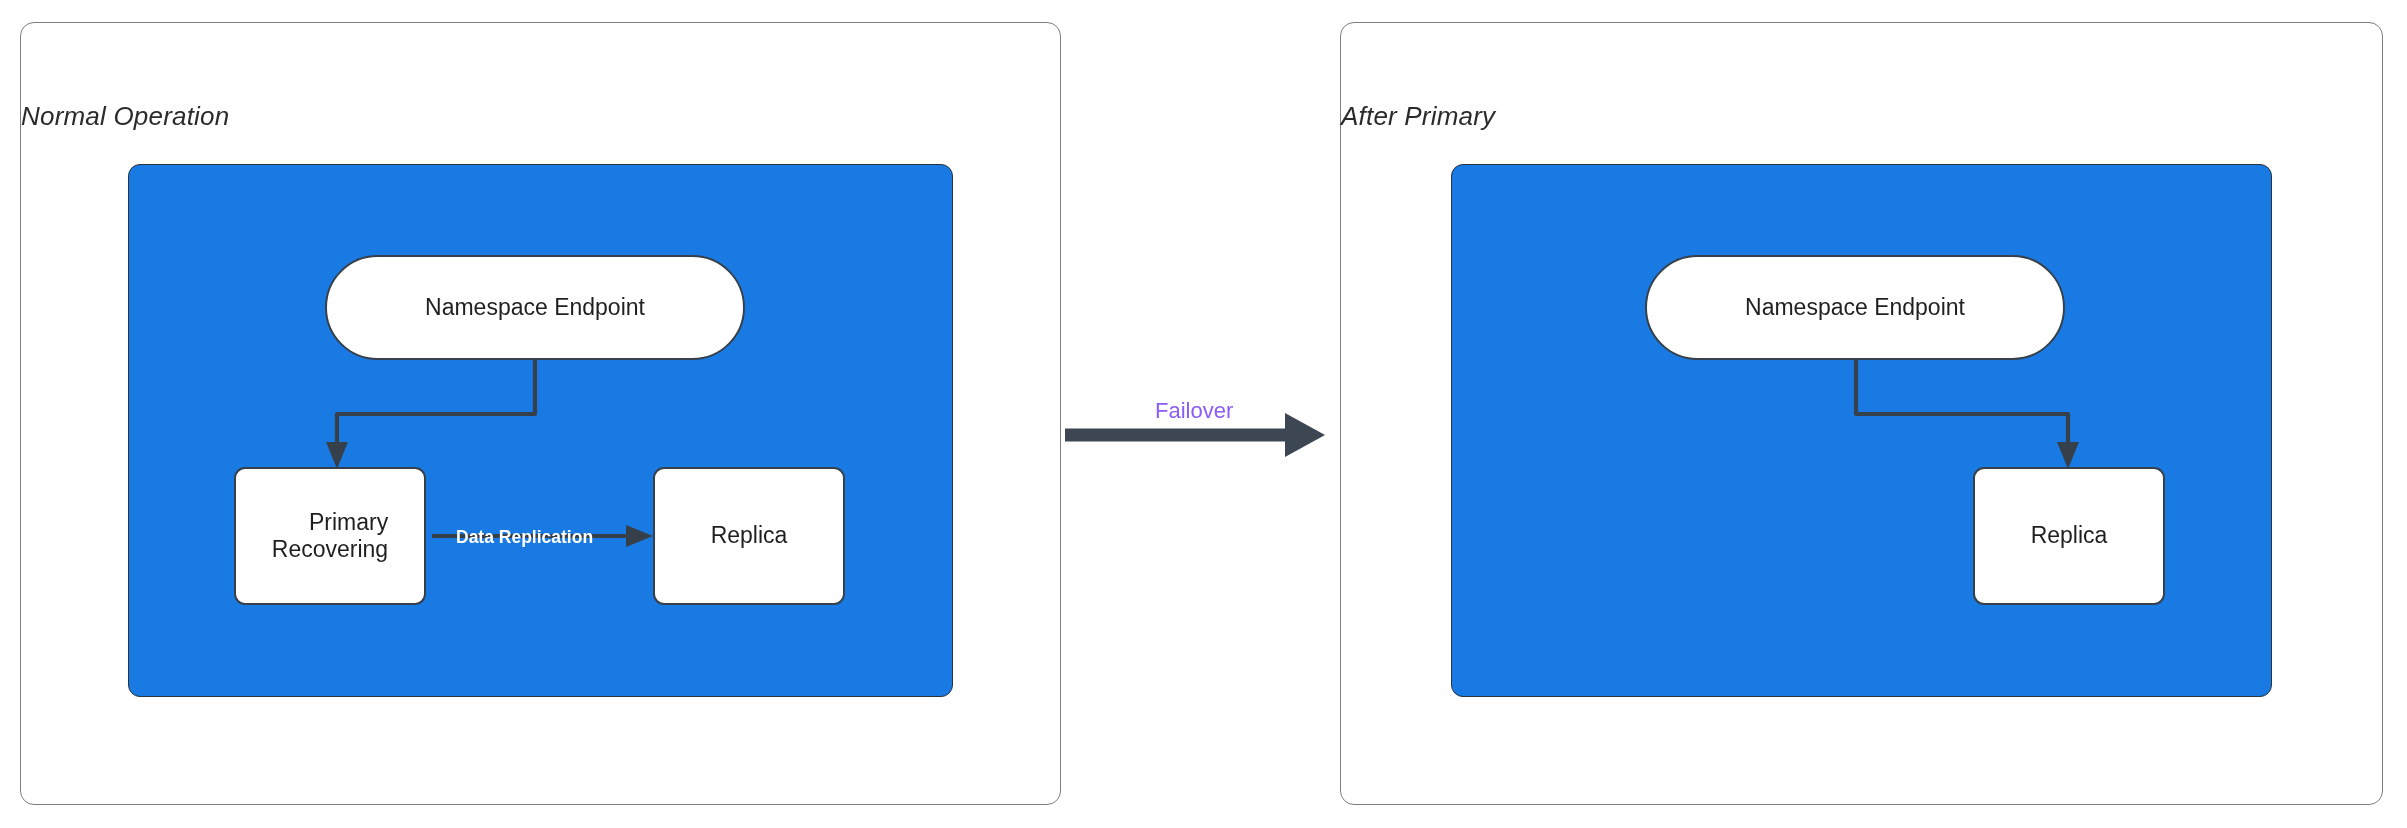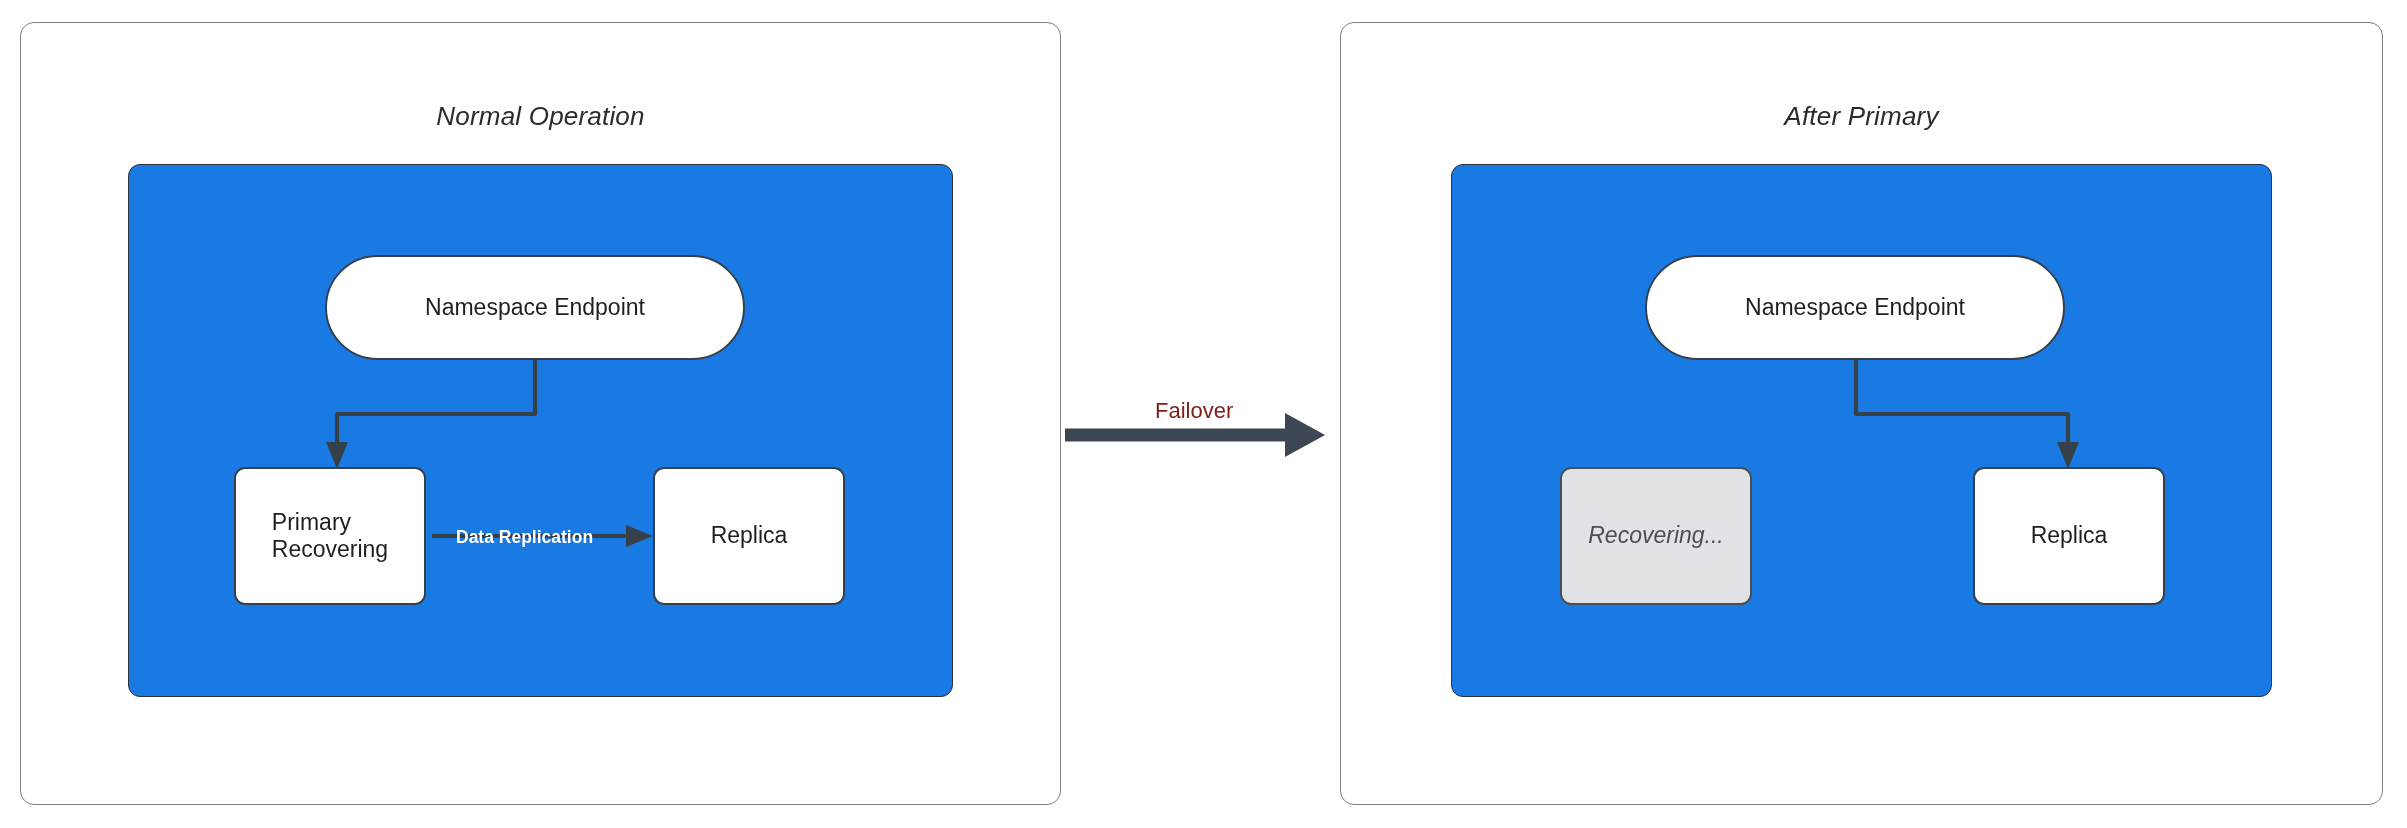--- a/index.html
+++ b/index.html
@@ -29,21 +29,21 @@
     box-sizing: border-box;
   }
   #panel-left  { left: 20px;   top: 22px; width: 1041px; height: 783px; }
   #panel-right { left: 1340px; top: 22px; width: 1043px; height: 783px; }
 
   .panel-title {
     position: absolute;
     top: 78px;
     left: 0;
     width: 100%;
-    text-align: center;
+    text-align: left;
     font-size: 26px;
     font-style: italic;
     color: #2b2b2b;
     letter-spacing: 0.2px;
     white-space: nowrap;
   }
 
   
   .blue-box {
     position: absolute;
@@ -57,21 +57,21 @@
 
   
   .node {
     position: absolute;
     box-sizing: border-box;
     background: #ffffff;
     border: 2.2px solid #36404a;
     display: flex;
     align-items: center;
     justify-content: center;
-    text-align: left;
+    text-align: right;
     color: #1f1f1f;
     font-size: 23px;
     line-height: 1.18;
     z-index: 3;
   }
   .node.pill {
     border-radius: 60px;
   }
   .node.rect {
     border-radius: 11px;
@@ -123,21 +123,21 @@
     color: #ffffff;
     white-space: nowrap;
     z-index: 4;
     text-align: center;
   }
   #label-data-replication { left: 456px; top: 527px; }
 
   .failover-label {
     position: absolute;
     font-size: 22px;
-    color: #7f1d1d;
+    color: #8b5cf6;
     white-space: nowrap;
     z-index: 4;
   }
   #label-failover { left: 1155px; top: 398px; }
 </style>
 </head>
 <body>
 
 <div id="stage">
 
@@ -189,21 +189,18 @@
   <svg class="edges" id="edges-right">
 
     <path class="edge-path" d="M 1856,360 L 1856,414 L 2068,414 L 2068,452"></path>
     <polygon points="2068,469 2057,442 2079,442" fill="#36404a"></polygon>
   </svg>
 
   <div class="node pill" id="ns-endpoint-right">
     <span>Namespace Endpoint</span>
   </div>
 
-  <div class="node rect muted" id="recovering-right">
-    <span>Recovering...</span>
-  </div>
 
   <div class="node rect" id="replica-right">
     <span>Replica</span>
   </div>
 
 </div>
 
 </body></html>

